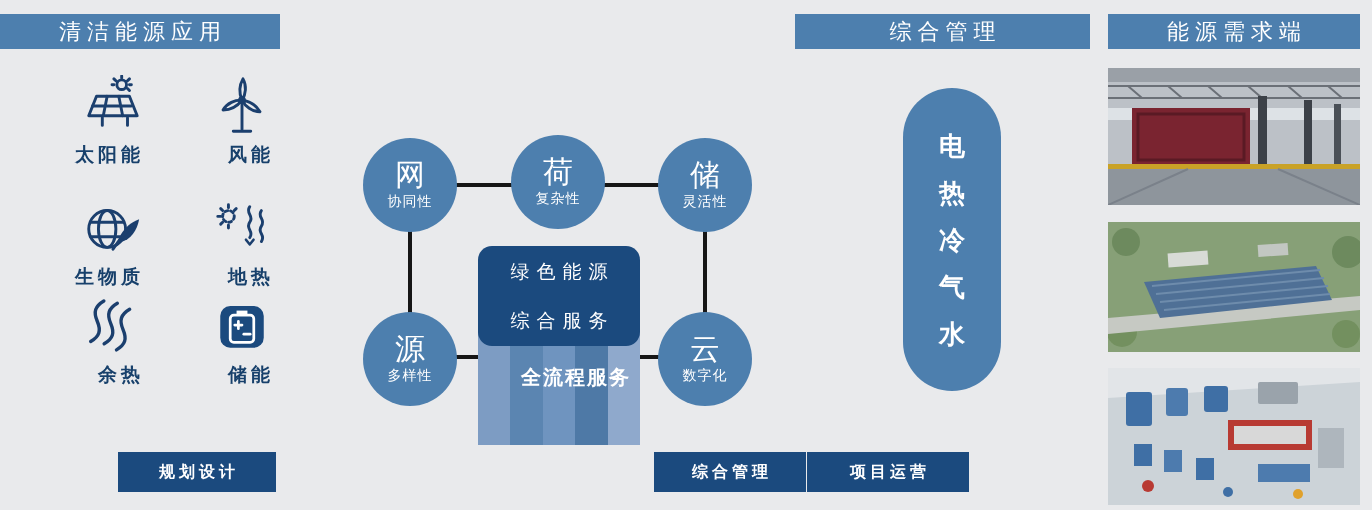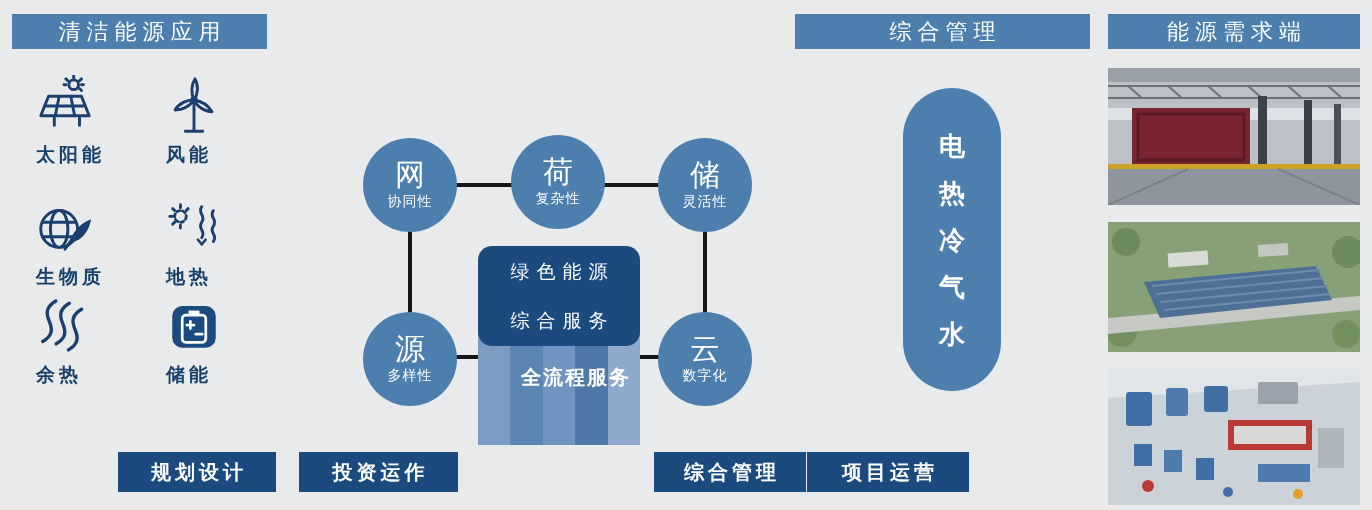--- a/index.html
+++ b/index.html
@@ -5,21 +5,21 @@
   * { margin:0; padding:0; box-sizing:border-box; }
   body { font-family:"Liberation Sans","DejaVu Sans",sans-serif; background:#ffffff; }
   .canvas { position:relative; width:1372px; height:510px; background:#e9eaec; overflow:hidden; }
 
   
   .header-bar { position:absolute; top:14px; height:35px; background:#4d7fae; color:#fff;
     display:flex; align-items:center; justify-content:center; font-size:22px;
     letter-spacing:6px; text-indent:6px; }
 
   
-  .energy-item { position:absolute; width:112px; display:flex; flex-direction:column; align-items:flex-start; }
+  .energy-item { position:absolute; width:112px; display:flex; flex-direction:column; align-items:flex-end; }
   .energy-icon { width:64px; height:64px; display:flex; align-items:center; justify-content:center; }
   .energy-label { margin-top:4px; font-size:19px; font-weight:bold; color:#17406b;
     letter-spacing:4px; text-indent:4px; }
 
   
   .node { position:absolute; width:94px; height:94px; border-radius:50%; background:#4d7fae;
     color:#fff; display:flex; flex-direction:column; align-items:center; justify-content:center; z-index:3; }
   .node-main { font-size:30px; line-height:1.05; }
   .node-sub { font-size:14px; margin-top:2px; letter-spacing:1px; }
 
@@ -31,39 +31,39 @@
     letter-spacing:7px; text-indent:7px; z-index:4; }
   .stripes { position:absolute; left:478px; top:330px; width:162px; height:115px; z-index:2;
     background:linear-gradient(90deg,#7d9cc3 0,#7d9cc3 32px,#5b85b1 32px,#5b85b1 65px,
       #6f94bf 65px,#6f94bf 97px,#4e79a6 97px,#4e79a6 130px,#8fa9cc 130px,#8fa9cc 162px); }
   .process-label { position:absolute; left:478px; top:364px; width:162px; z-index:5;
     color:#fff; font-weight:bold; font-size:20px; text-align:center;
     letter-spacing:2px; text-indent:2px;margin-left:16px; }
 
   
   .stage-btn { position:absolute; top:452px; height:40px; background:#1b4a7e; color:#fff;
-    display:flex; align-items:center; justify-content:center; font-size:20px; font-weight:bold;
+    display:flex; align-items:center; justify-content:center; font-size:16px; font-weight:bold;
     letter-spacing:4px; text-indent:4px; cursor:pointer; }
 
   
   .supply-pill { position:absolute; left:903px; top:88px; width:98px; height:303px;
     background:#4d7fae; border-radius:49px; display:flex; flex-direction:column;
     align-items:center; justify-content:center; gap:21px; }
   .supply-char { color:#fff; font-size:26px; font-weight:bold; line-height:1; }
 
   
   .photo { position:absolute; left:1108px; width:252px; overflow:hidden; }
   .photo svg { display:block; width:100%; height:100%; }
 </style>
 </head>
 <body>
 
 <div class="canvas">
 
-  <div class="header-bar" style="left:12px;width:255px">清洁能源应用</div>
+  <div class="header-bar" style="left:0;width:280px">清洁能源应用</div>
   <div class="header-bar" style="left:795px;width:295px">综合管理</div>
   <div class="header-bar" style="left:1108px;width:252px">能源需求端</div>
 
   <div class="energy-item" style="left:32px;top:74px">
     <div class="energy-icon">
       <svg viewBox="0 0 64 64" width="62" height="62" fill="none" stroke="#1b3f6e" stroke-width="3" stroke-linecap="round" stroke-linejoin="round">
         <circle cx="42" cy="10" r="5"></circle>
         <path d="M42 1 v2 M50 4 l-2 2 M52 10 h-2 M34 4 l2 2 M32 10 h2 M50 16 l-2 -2"></path>
         <path d="M16 22 h34 l8 20 H8 Z"></path>
         <path d="M27 22 l-4 20 M39 22 l4 20 M12 32 h40"></path>
@@ -167,21 +167,20 @@
   </div>
 
   <div class="stripes"></div>
   <div class="center-box">
     <div>绿色能源</div>
     <div>综合服务</div>
   </div>
   <div class="process-label">全流程服务</div>
 
   <div class="stage-btn" style="left:118px;width:158px">规划设计</div>
-  <div class="stage-btn" style="left:299px;width:159px">投资运作</div>
   <div class="stage-btn" style="left:654px;width:152px">综合管理</div>
   <div class="stage-btn" style="left:807px;width:162px">项目运营</div>
 
   <div class="supply-pill">
     <div class="supply-char">电</div>
     <div class="supply-char">热</div>
     <div class="supply-char">冷</div>
     <div class="supply-char">气</div>
     <div class="supply-char">水</div>
   </div>

